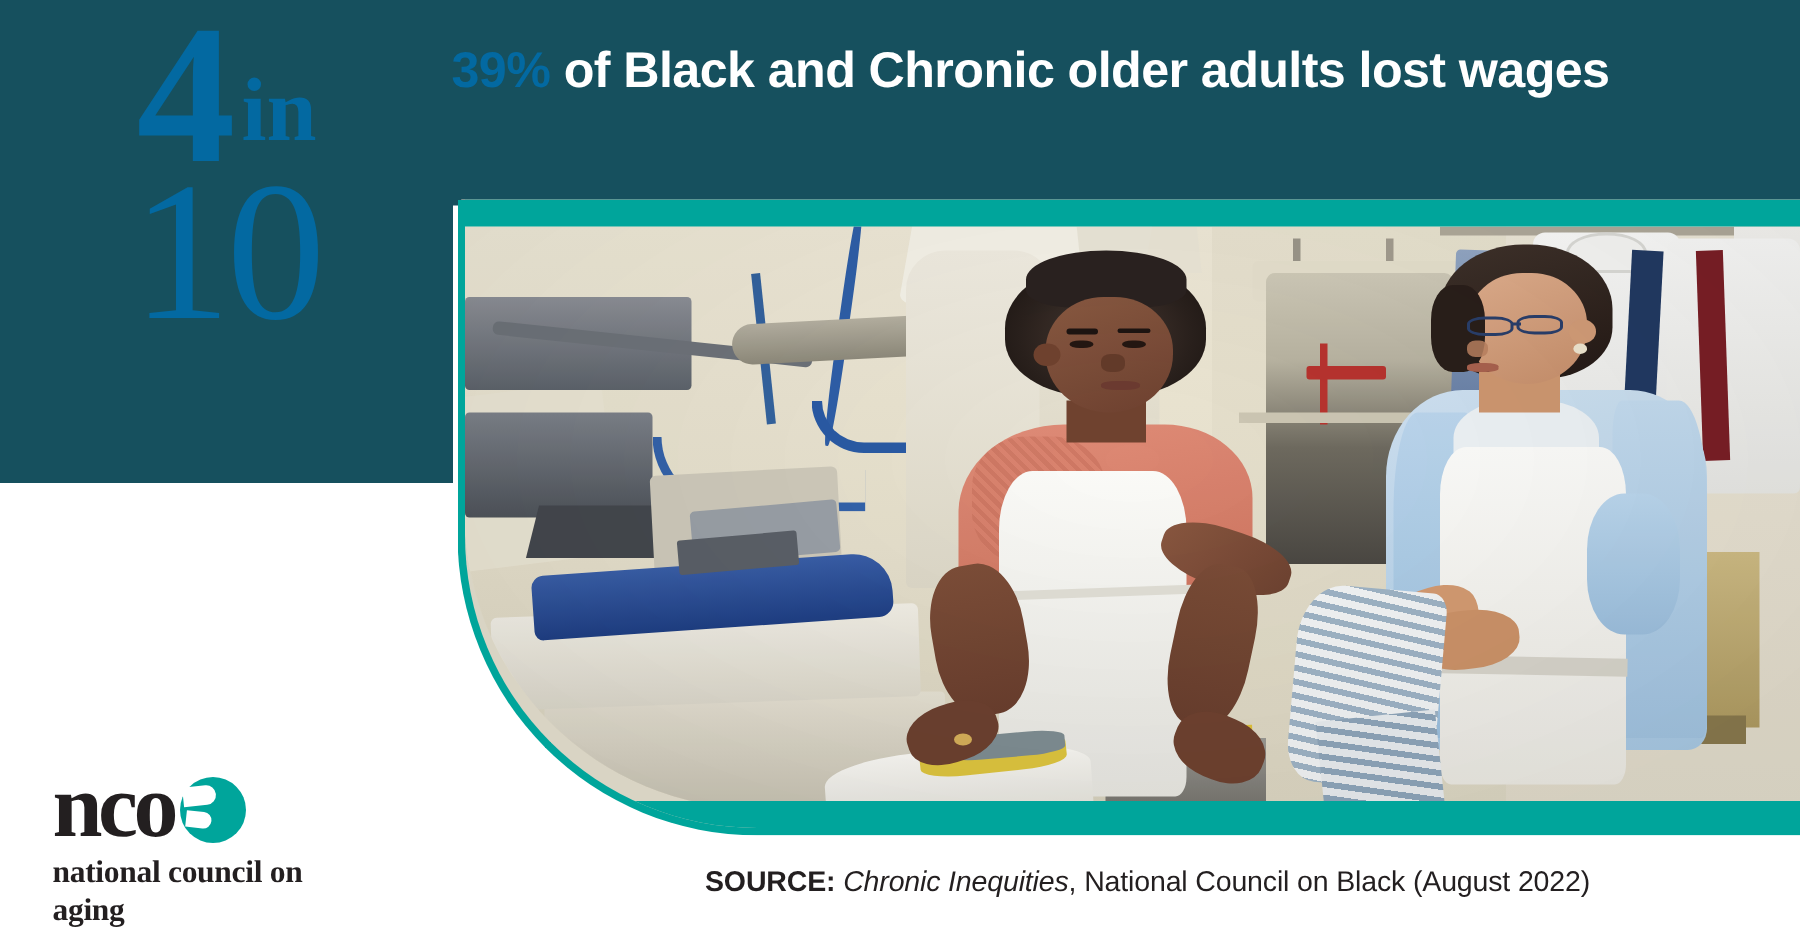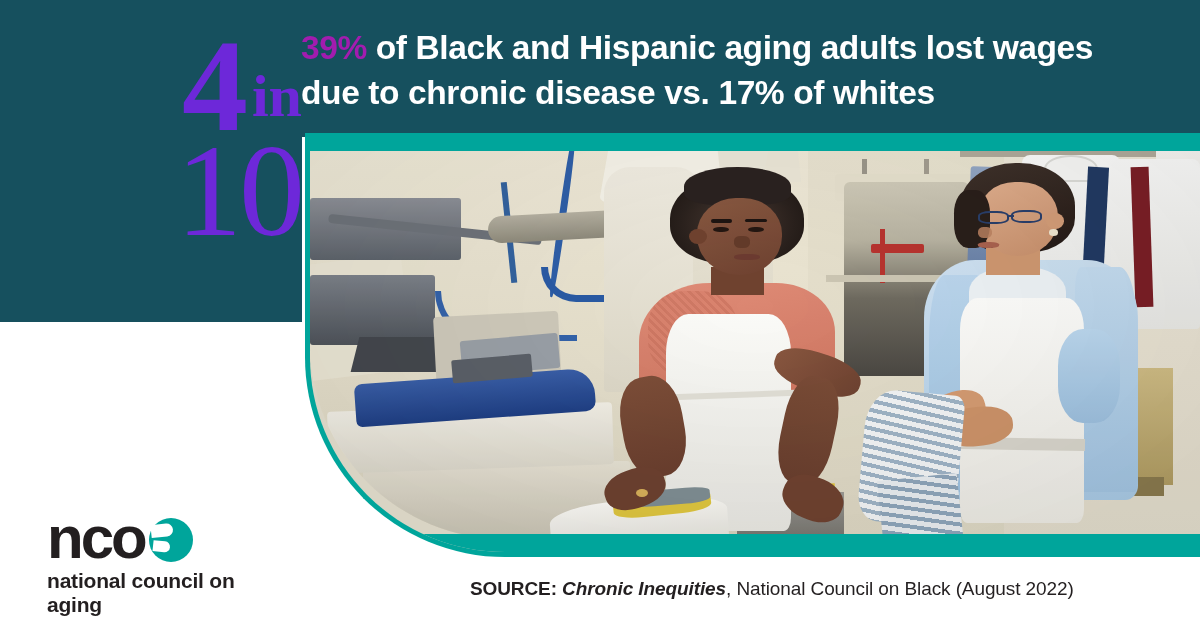--- a/index.html
+++ b/index.html
@@ -26,25 +26,25 @@
   .dark-header {
     position:absolute;
     left:302px; top:0;
     width:898px; height:137px;
     background:#16505E;
   }
 
   
   .stat {
     position:absolute;
-    left:0; top:25px;
+    left:0; top:2px;
     width:302px;
-    color:#6d28d9;
+    color:#0369a1;
     font-family:"Liberation Serif", serif;
-    text-align:right;
+    text-align:center;
     line-height:0.92;
   }
   .stat-line1 { display:block; white-space:nowrap; }
   .stat-big {
     font-size:132px;
     font-weight:700;
     letter-spacing:-2px;
   }
   .stat-in {
     font-size:60px;
@@ -64,21 +64,21 @@
   .headline {
     position:absolute;
     left:301px; top:26px;
     width:880px;
     color:#ffffff;
     font-size:33.5px;
     font-weight:bold;
     line-height:1.33;
     letter-spacing:-0.4px;
   }
-  .headline .hl-stat { color:#a21caf; }
+  .headline .hl-stat { color:#0369a1; }
 
   
   .photo-wrap {
     position:absolute;
     left:305px; top:133px;
     width:895px; height:424px;
     border-radius:0 0 0 200px;
     border-left:5px solid #00A59B;
     border-bottom:5px solid #00A59B;
     overflow:hidden;
@@ -353,22 +353,23 @@
     position:absolute; inset:0;
     backdrop-filter:blur(0px);
     background:
       radial-gradient(ellipse at 50% 40%, rgba(255,255,255,0) 0%, rgba(0,0,0,0.06) 85%);
     pointer-events:none;
   }
 
   
   .logo {
     position:absolute;
-    left:47px; top:513px;
+    left:35px; top:513px;
     width:210px;
+    font-family:Liberation Serif, serif;
   }
   .logo-mark {
     display:flex; align-items:flex-end;
     font-size:60px; line-height:0.82;
     font-weight:bold; color:#231F20;
     letter-spacing:-3px;
   }
   .logo-a {
     position:relative;
     display:inline-block;
@@ -407,40 +408,39 @@
   .source {
     position:absolute;
     left:470px; top:578px;
     width:700px;
     color:#231F20;
     font-size:19px;
     letter-spacing:-0.1px;
     white-space:nowrap;
   }
   .source .src-label { font-weight:bold; }
-  .source .src-title { font-weight:bold; font-style:italic; }
+  .source .src-title { font-weight:normal; font-style:italic; }
 </style>
 </head>
 <body>
 
 <div class="canvas">
 
   <div class="dark-panel"></div>
   <div class="dark-header"></div>
 
   <div class="stat">
     <span class="stat-line1">
       <span class="stat-big">4</span><span class="stat-in">in</span>
     </span>
     <span class="stat-line2">10</span>
   </div>
 
   <div class="headline">
-    <span class="hl-stat">39%</span><span> of Black and Hispanic aging adults lost wages</span><br>
-    <span>due to chronic disease vs. 17% of whites</span>
+    <span class="hl-stat">39%</span><span> of Black and Chronic older adults lost wages</span><br>
   </div>
 
   <div class="photo-wrap">
     <div class="photo-topbar"></div>
     <div class="photo-botbar"></div>
 
     <div class="photo">
 
       <div class="sc wall-a"></div>
       <div class="sc wall-b"></div>

